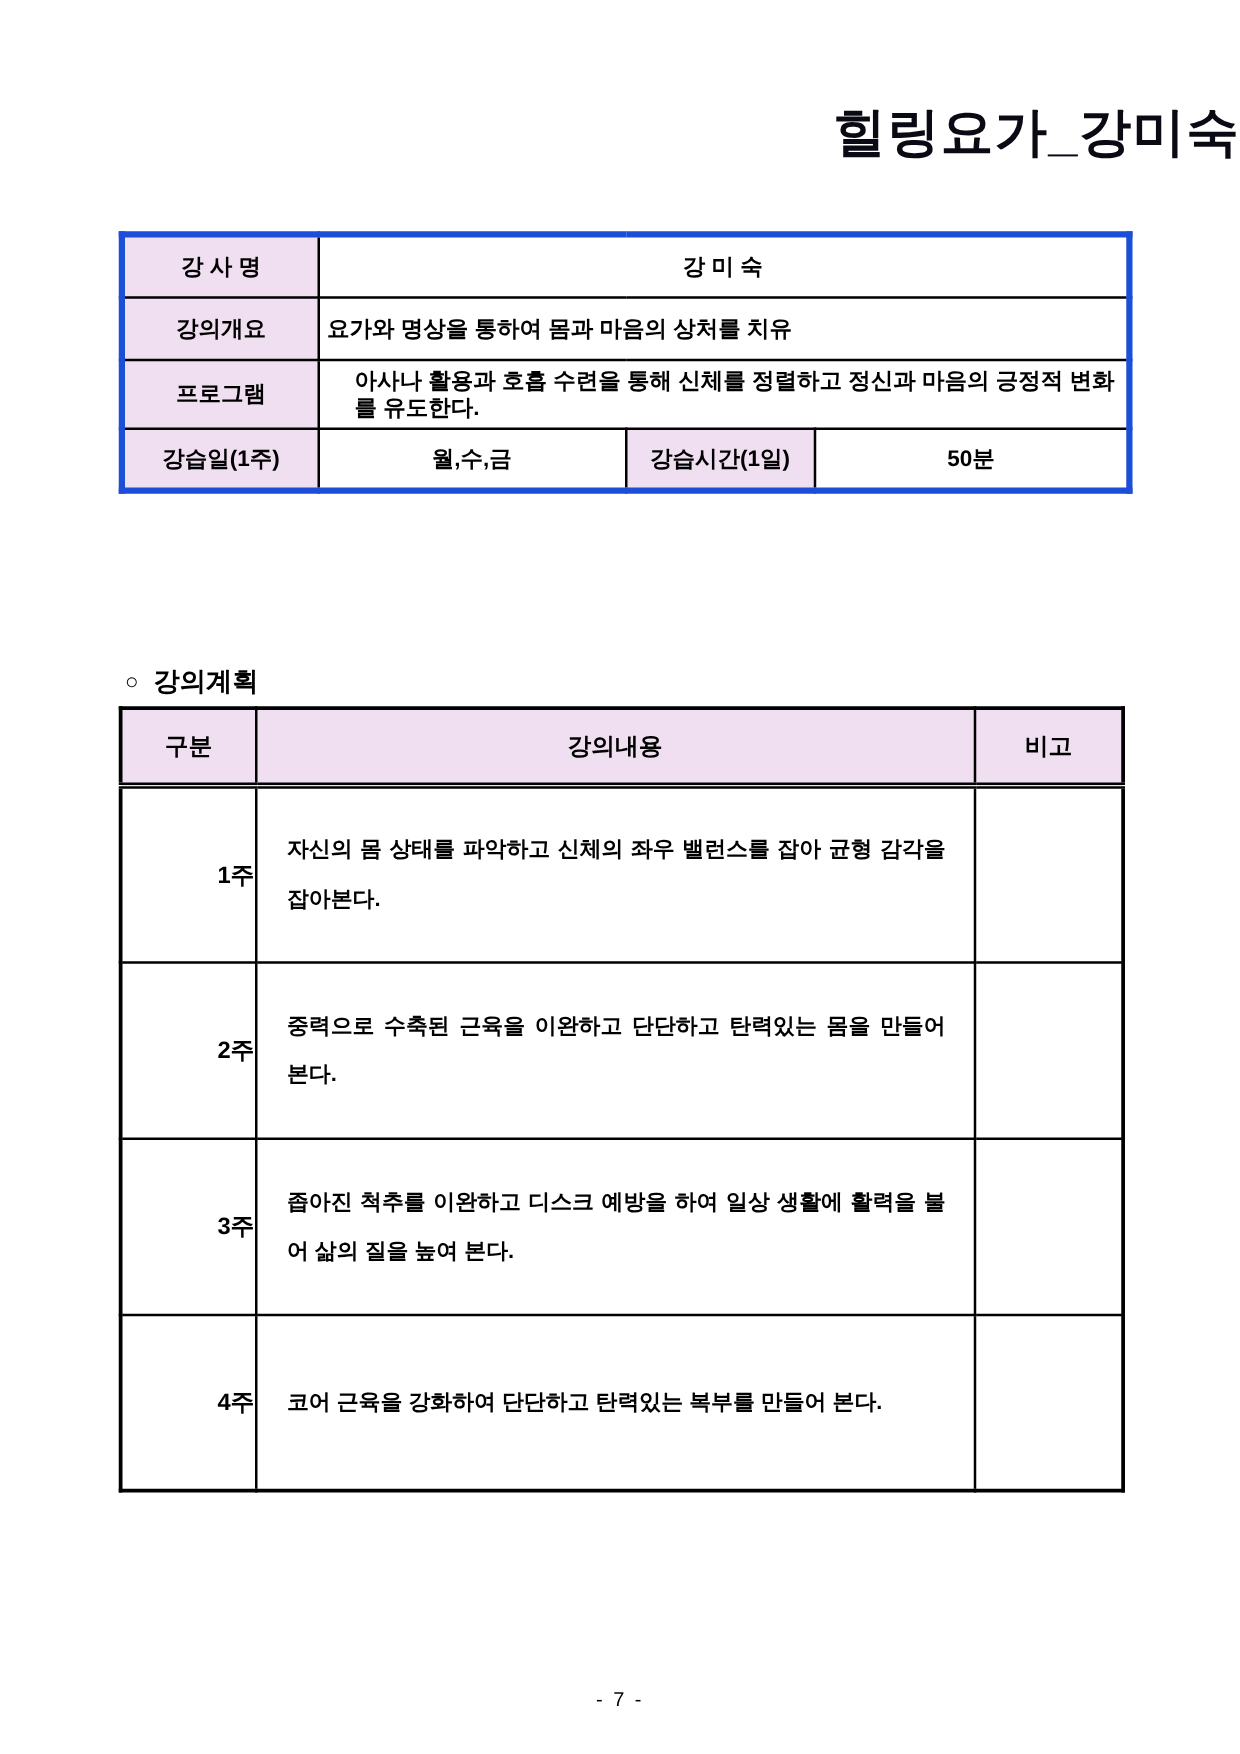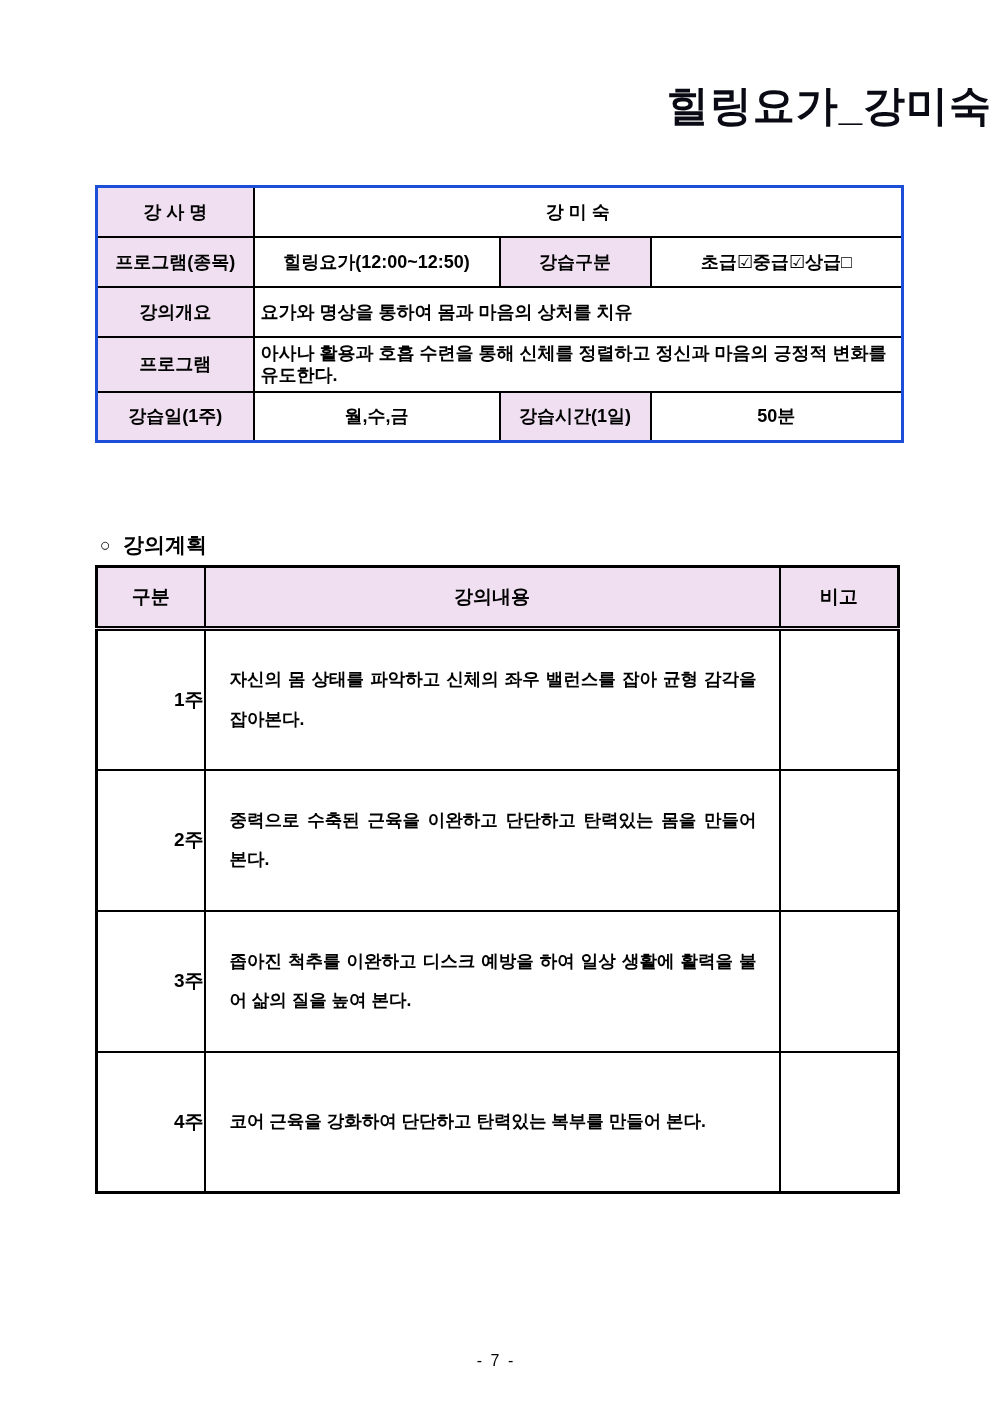--- a/index.html
+++ b/index.html
@@ -28,35 +28,35 @@
   }
 
   table { border-collapse: collapse; table-layout: fixed; }
 
   
   .info-table {
     position: absolute;
     left: 95px;
     top: 185px;
     width: 806px;
-    border: 3px solid #1d4ed8;
+    border: 5px solid #1d4ed8;
   }
   .info-table td {
     border: 2px solid #000;
     font-size: 18px;
     font-weight: bold;
     text-align: center;
     vertical-align: middle;
     height: 50px;
     padding: 4px 6px;
     word-break: break-all;
   }
   .info-table td.hdr { background: #efdff0; }
   .info-table td.val-left { text-align: left; }
-  .info-table td.val-goal { text-align: left; padding-left: 6px; line-height: 1.25; }
+  .info-table td.val-goal { text-align: left; padding-left: 28px; line-height: 1.25; }
 
   
   .plan-heading {
     position: absolute;
     left: 100px;
     top: 531px;
     font-size: 21px;
     font-weight: bold;
     display: flex;
     align-items: center;
@@ -128,26 +128,20 @@
         <col style="width:246px">
         <col style="width:151px">
         <col style="width:252px">
     </colgroup>
     <tbody>
         <tr>
       <td class="hdr">강 사 명</td>
       <td colspan="3">강 미 숙</td>
     </tr>
     <tr>
-      <td class="hdr">프로그램(종목)</td>
-      <td>힐링요가(12:00~12:50)</td>
-      <td class="hdr">강습구분</td>
-      <td>초급☑중급☑상급□</td>
-    </tr>
-    <tr>
       <td class="hdr">강의개요</td>
       <td colspan="3" class="val-left">요가와 명상을 통하여 몸과 마음의 상처를 치유</td>
     </tr>
     <tr>
       <td class="hdr">프로그램</td>
       <td colspan="3" class="val-goal">아사나 활용과 호흡 수련을 통해 신체를 정렬하고 정신과 마음의 긍정적 변화를 유도한다.</td>
     </tr>
     <tr style="height:46px">
       <td class="hdr">강습일(1주)</td>
       <td>월,수,금</td>

